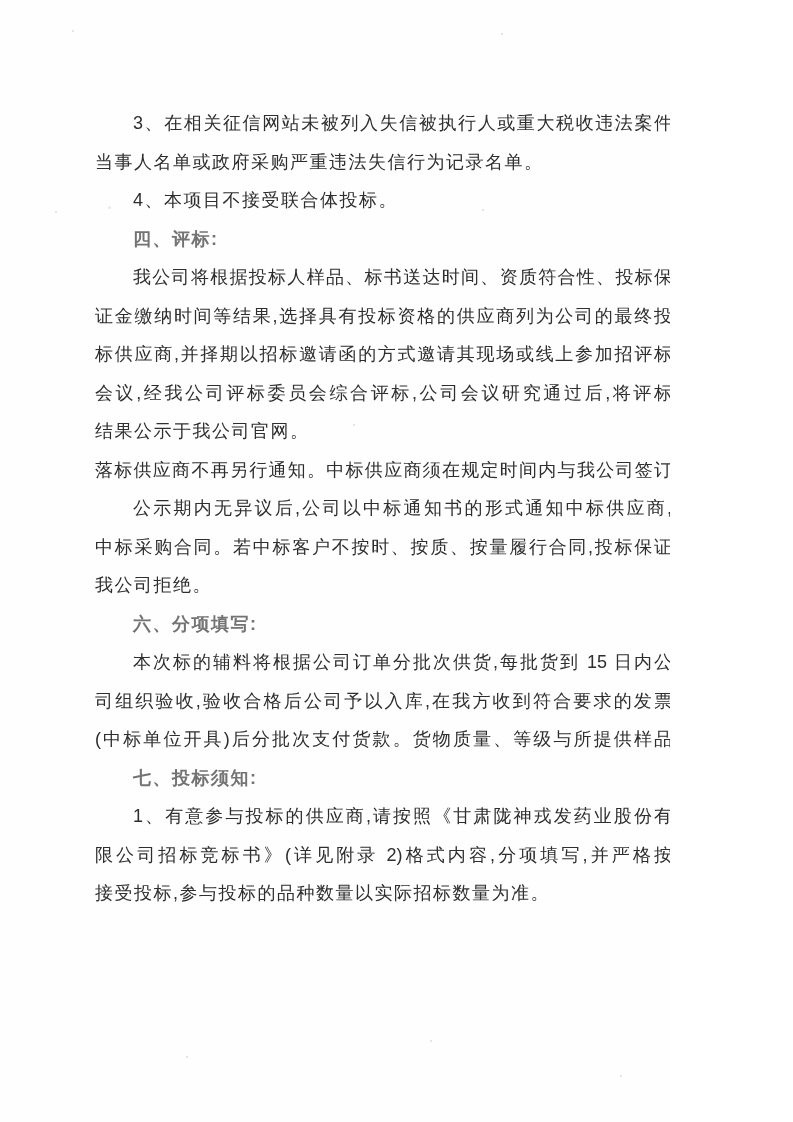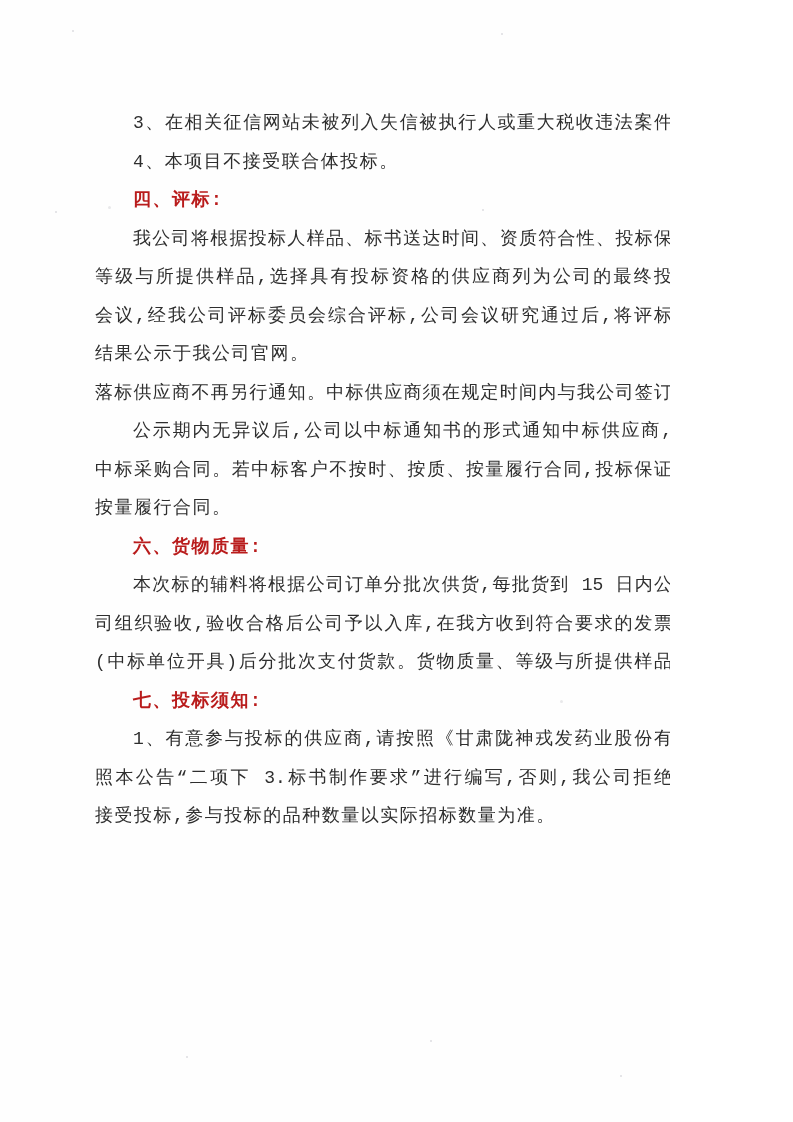--- a/index.html
+++ b/index.html
@@ -6,21 +6,21 @@
     margin: 0;
     padding: 0;
     background: #ffffff;
   }
   .scan-page {
     position: relative;
     width: 670px;
     height: 1122px;
     background: #fefefe;
     overflow: hidden;
-    font-family: Liberation Mono, monospace;
+    font-family: Liberation Sans, sans-serif;
   }
   .content {
     position: absolute;
     left: 95px;
     top: 104px;
     width: 577px;
     color: #2e2e2e;
   }
   .line {
     font-size: 18px;
@@ -35,21 +35,21 @@
     letter-spacing: 0;
     text-align: justify;
     text-align-last: justify;
     text-justify: inter-character;
   }
   .line.indent {
     text-indent: 38px;
   }
   .line.bold {
     font-weight: bold;
-    color: #b91c1c;
+    color: #737373;
   }
   
   .speck {
     position: absolute;
     width: 2px;
     height: 2px;
     border-radius: 50%;
     background: rgba(70, 70, 90, 0.18);
   }
   .speck.big {
@@ -73,32 +73,34 @@
   <div class="speck" style="left:353px; top:424px;"></div>
   <div class="speck" style="left:700px; top:520px;"></div>
   <div class="speck big" style="left:560px; top:700px;"></div>
   <div class="speck" style="left:186px; top:1056px;"></div>
   <div class="speck" style="left:430px; top:1040px;"></div>
   <div class="speck" style="left:620px; top:1075px;"></div>
   <div class="speck big" style="left:740px; top:950px;"></div>
 
   <div class="content" style="color: rgb(46, 46, 46);">
       <div class="line fill indent">3、在相关征信网站未被列入失信被执行人或重大税收违法案件</div>
+      <div class="line">当事人名单或政府采购严重违法失信行为记录名单。</div>
       <div class="line indent">4、本项目不接受联合体投标。</div>
       <div class="line indent bold">四、评标:</div>
       <div class="line fill indent">我公司将根据投标人样品、标书送达时间、资质符合性、投标保</div>
-      <div class="line fill">等级与所提供样品,选择具有投标资格的供应商列为公司的最终投</div>
+      <div class="line fill">证金缴纳时间等结果,选择具有投标资格的供应商列为公司的最终投</div>
+      <div class="line fill">标供应商,并择期以招标邀请函的方式邀请其现场或线上参加招评标</div>
       <div class="line fill">会议,经我公司评标委员会综合评标,公司会议研究通过后,将评标</div>
       <div class="line">结果公示于我公司官网。</div>
       <div class="line fill">落标供应商不再另行通知。中标供应商须在规定时间内与我公司签订</div>
       <div class="line fill indent">公示期内无异议后,公司以中标通知书的形式通知中标供应商,</div>
       <div class="line fill">中标采购合同。若中标客户不按时、按质、按量履行合同,投标保证</div>
-      <div class="line">按量履行合同。</div>
-      <div class="line indent bold">六、货物质量:</div>
+      <div class="line">我公司拒绝。</div>
+      <div class="line indent bold">六、分项填写:</div>
       <div class="line fill indent">本次标的辅料将根据公司订单分批次供货,每批货到 15 日内公</div>
       <div class="line fill">司组织验收,验收合格后公司予以入库,在我方收到符合要求的发票</div>
       <div class="line fill">(中标单位开具)后分批次支付货款。货物质量、等级与所提供样品</div>
       <div class="line indent bold">七、投标须知:</div>
       <div class="line fill indent">1、有意参与投标的供应商,请按照《甘肃陇神戎发药业股份有</div>
-      <div class="line fill">照本公告“二项下 3.标书制作要求”进行编写,否则,我公司拒绝</div>
+      <div class="line fill">限公司招标竞标书》(详见附录 2)格式内容,分项填写,并严格按</div>
       <div class="line">接受投标,参与投标的品种数量以实际招标数量为准。</div>
     </div>
 </div>
 
 </body></html>

